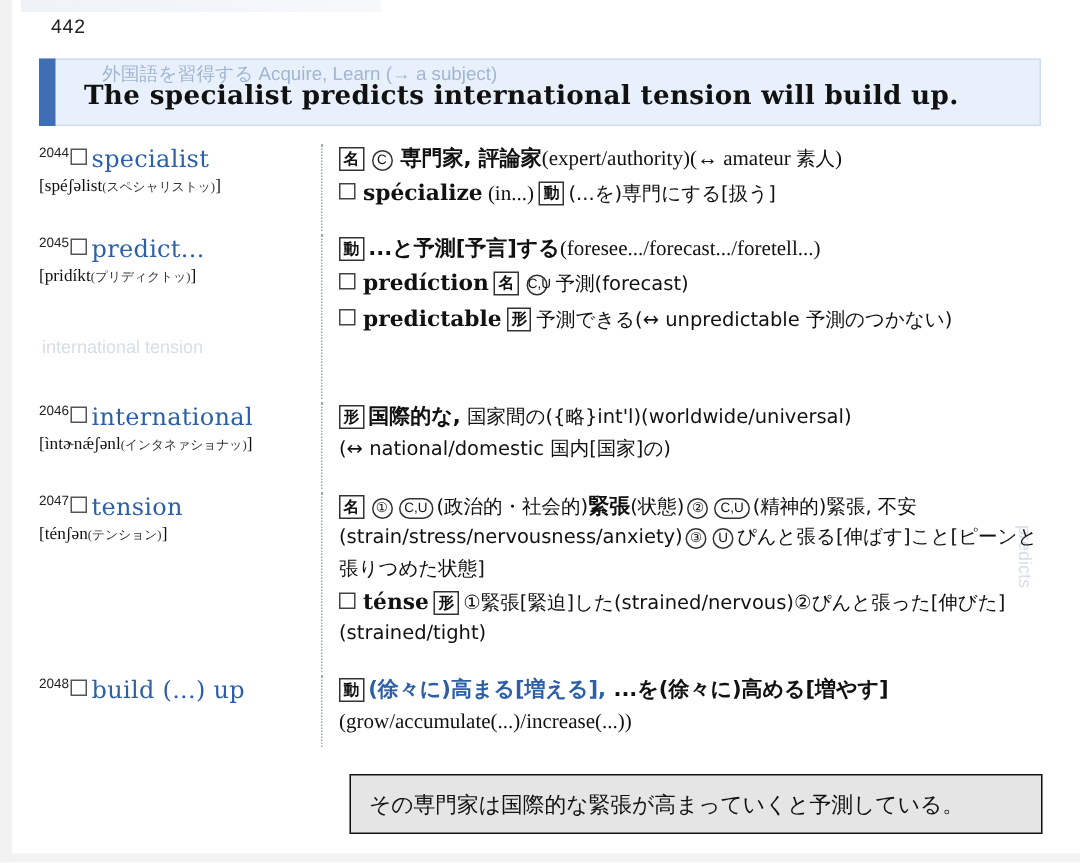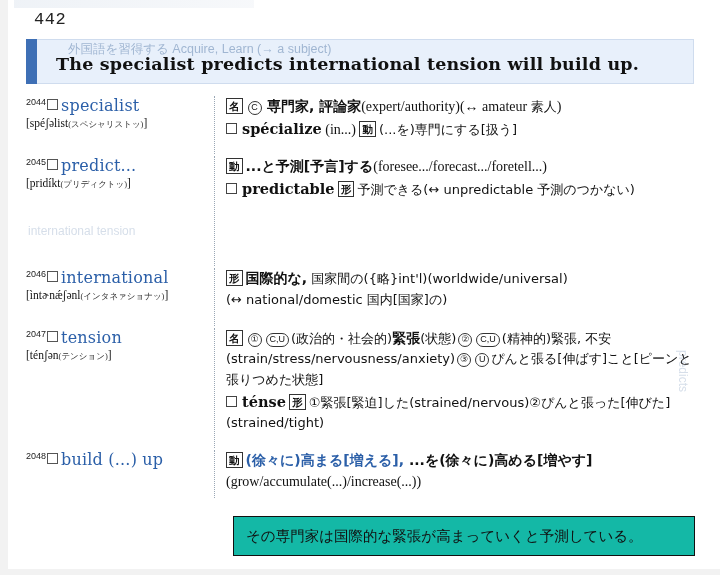--- a/index.html
+++ b/index.html
@@ -15,22 +15,22 @@
     background:#ffffff;
   }
   
   .scan-top{
     position:absolute;left:14px;top:0px;width:240px;height:8px;
     background:linear-gradient(90deg,#e9eef4,#f4f6f9);
     opacity:.75;
   }
   .page-num{
     position:absolute;left:34px;top:10px;
-    font-family:Liberation Mono, monospace;
-    font-size:17px;color:#222;letter-spacing:.5px;
+    font-family:Liberation Sans, sans-serif;
+    font-size:13px;color:#222;letter-spacing:.5px;
   }
   
   .banner{
     position:absolute;left:26px;top:39px;width:668px;height:45px;
     background:#e8f0fb;
     border:1px solid #cfdcee;
     box-sizing:border-box;
   }
   .banner-bar{
     position:absolute;left:26px;top:39px;width:11px;height:45px;
@@ -118,21 +118,21 @@
   .swd{font-family:"DejaVu Serif", serif;font-weight:bold;font-size:14.5px;color:#111;}
   .circ{
     display:inline-block;border:1px solid #333;border-radius:50%;
     width:12px;height:12px;line-height:11px;text-align:center;
     font-family:"Liberation Sans", sans-serif;font-size:9px;
     vertical-align:1px;margin:0 2px;
   }
   
   .transbox{
     position:absolute;left:233px;top:516px;width:462px;height:40px;
-    border:1px solid #111;background:#14b8a6;box-sizing:border-box;
+    border:1px solid #111;background:#e5e5e5;box-sizing:border-box;
   }
   .transbox span{
     display:block;padding:10px 12px;
     font-family:"DejaVu Sans", sans-serif;font-size:14.5px;color:#111;
   }
   
   .ghost{
     position:absolute;font-family:"Liberation Sans", sans-serif;
     color:#cfd9e6;font-size:12px;opacity:.85;white-space:nowrap;
   }
@@ -191,20 +191,25 @@
         <div class="hw-line">
           <span class="hw-num">2045</span><span class="hw-box"></span><span class="hw-word">predict...</span>
         </div>
         <span class="hw-phon"><span>[pridíkt</span><span class="kana">(プリディクトッ)</span><span>]</span></span>
       </div>
       <div class="def-col">
         <div>
           <span class="tag tag-b">動</span><span class="jp">...と予測[予言]する</span><span>(foresee.../forecast.../foretell...)</span>
         </div>
         <div class="sub">
+          <span class="sq"></span><span class="swd">predíction</span>
+          <span class="tag tag-b">名</span><span class="circ">C,U</span>
+          <span class="jpn">予測(forecast)</span>
+        </div>
+        <div class="sub">
           <span class="sq"></span><span class="swd">predictable</span>
           <span class="tag tag-b">形</span><span class="jpn">予測できる(↔ unpredictable 予測のつかない)</span>
         </div>
       </div>
     </div>
 
     <div class="entry" style="height:58px;">
       <div class="vsep" style="height:58px;"></div>
       <div class="headword-col">
         <div class="hw-line">

